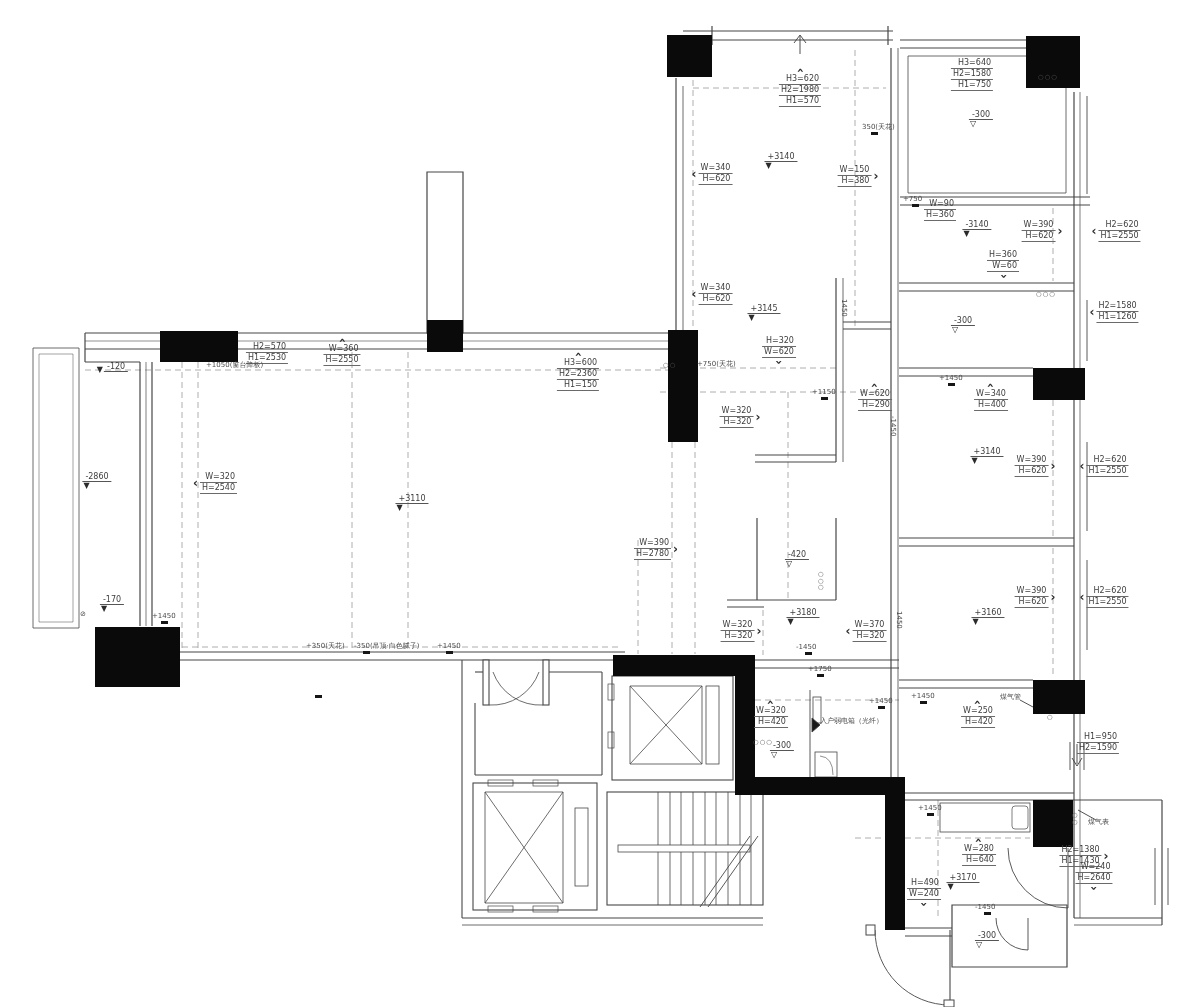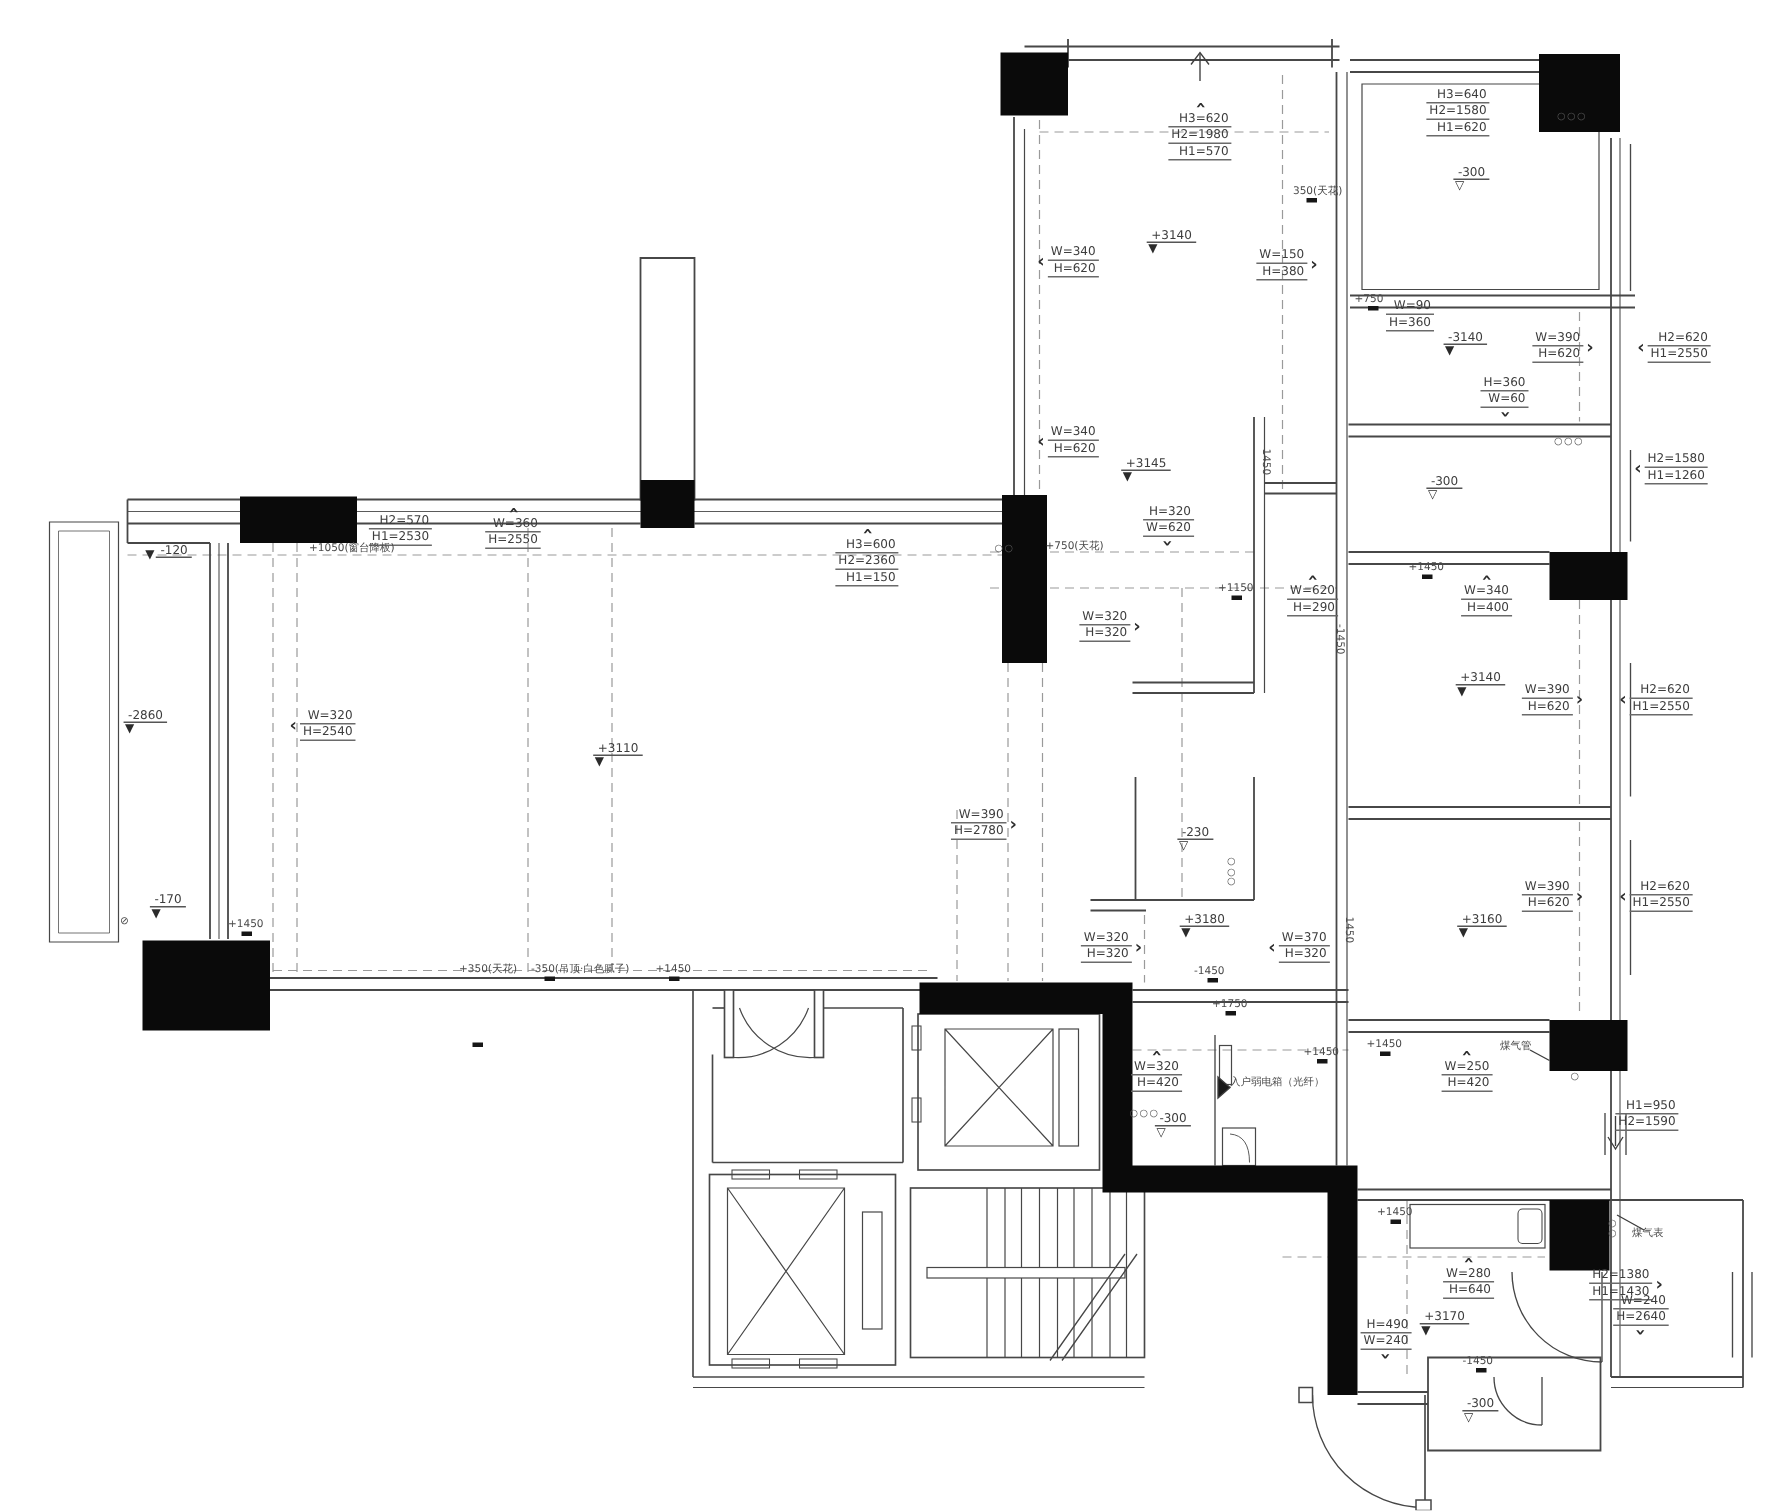--- a/index.html
+++ b/index.html
@@ -258,21 +258,21 @@
         <div class="stack">
           <div class="dl">W=150</div>
           <div class="dl">H=380</div>
         </div>
         <span class="chev">›</span>
       </div>
       <div class="ann dim" style="left: 972px; top: 58px;">
         <div class="stack">
           <div class="dl">H3=640</div>
           <div class="dl">H2=1580</div>
-          <div class="dl">H1=620</div>
+          <div class="dl">H1=750</div>
         </div>
       </div>
       <div class="ann dim" style="left: 940px; top: 199px;">
         <div class="stack">
           <div class="dl">W=90</div>
           <div class="dl">H=360</div>
         </div>
       </div>
       <div class="ann dim arr-right" style="left: 1042px; top: 220px;">
         <div class="stack">
@@ -492,21 +492,21 @@
       </div>
       <div class="ann level" style="left: 412px; top: 494px;">
         <span class="lt">+3110</span>
         <span class="tri">▼</span>
       </div>
       <div class="ann level" style="left: 112px; top: 595px;">
         <span class="lt">-170</span>
         <span class="tri">▼</span>
       </div>
       <div class="ann level" style="left: 797px; top: 550px;">
-        <span class="lt">-230</span>
+        <span class="lt">-420</span>
         <span class="tri">▽</span>
       </div>
       <div class="ann level" style="left: 803px; top: 608px;">
         <span class="lt">+3180</span>
         <span class="tri">▼</span>
       </div>
       <div class="ann level" style="left: 987px; top: 447px;">
         <span class="lt">+3140</span>
         <span class="tri">▼</span>
       </div>

